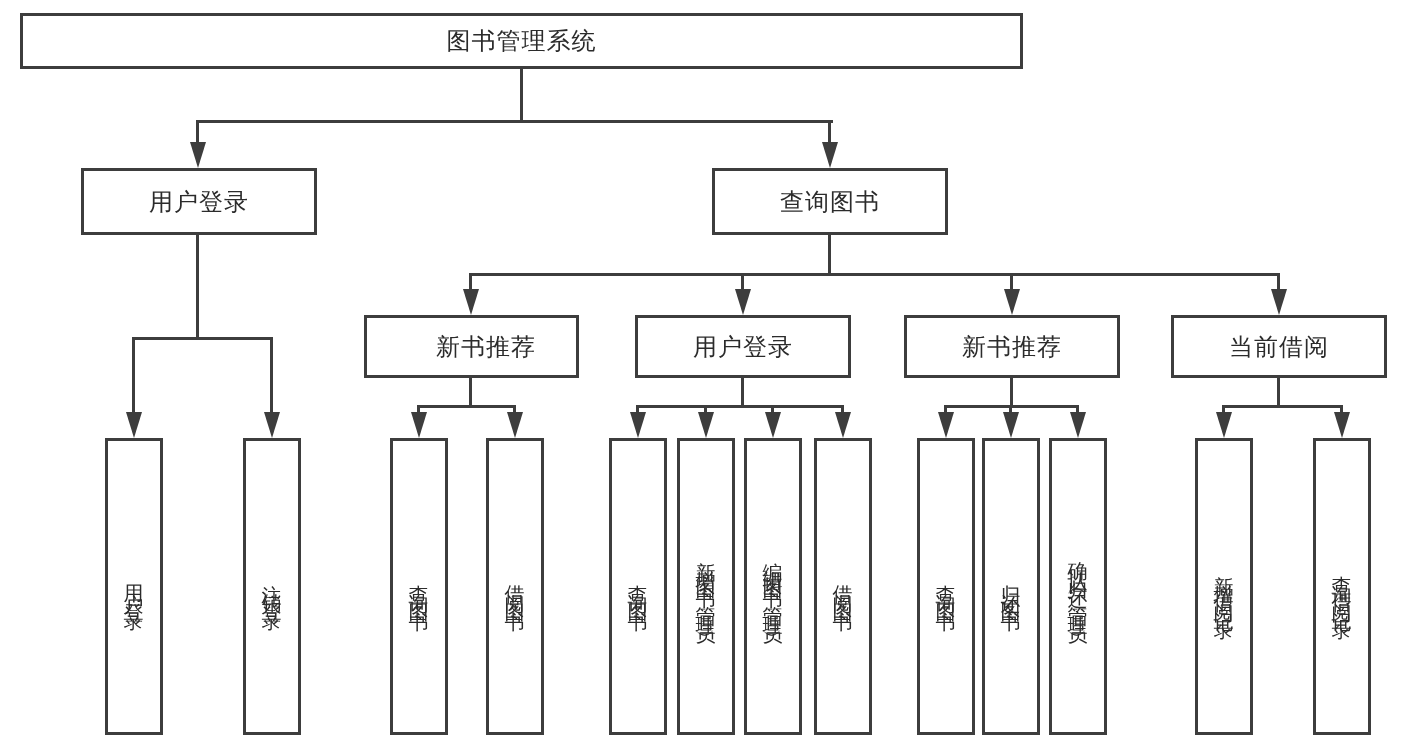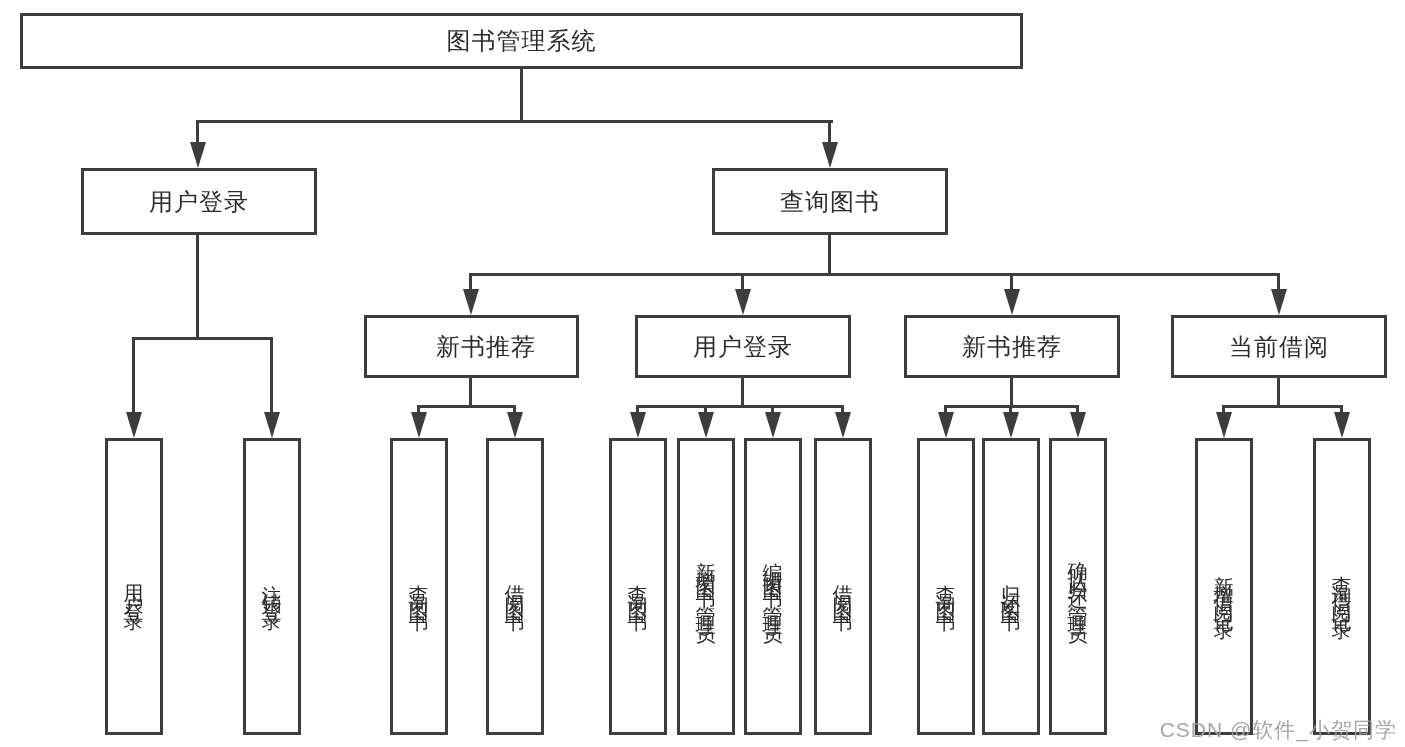--- a/index.html
+++ b/index.html
@@ -119,15 +119,14 @@
   <div class="box vbox" style="left:744px;top:438px;width:58px;height:297px;">编辑图书（管理员）</div>
   <div class="box vbox" style="left:814px;top:438px;width:58px;height:297px;">借阅图书</div>
 
   <div class="box vbox" style="left:917px;top:438px;width:58px;height:297px;">查询图书</div>
   <div class="box vbox" style="left:982px;top:438px;width:58px;height:297px;">归还图书</div>
   <div class="box vbox" style="left:1049px;top:438px;width:58px;height:297px;">确认归还（管理员）</div>
 
   <div class="box vbox" style="left:1195px;top:438px;width:58px;height:297px;">新增借阅记录</div>
   <div class="box vbox" style="left:1313px;top:438px;width:58px;height:297px;">查询借阅记录</div>
 
-  <div class="watermark">CSDN @软件_小贺同学</div>
 
 </div>
 
 </body></html>

